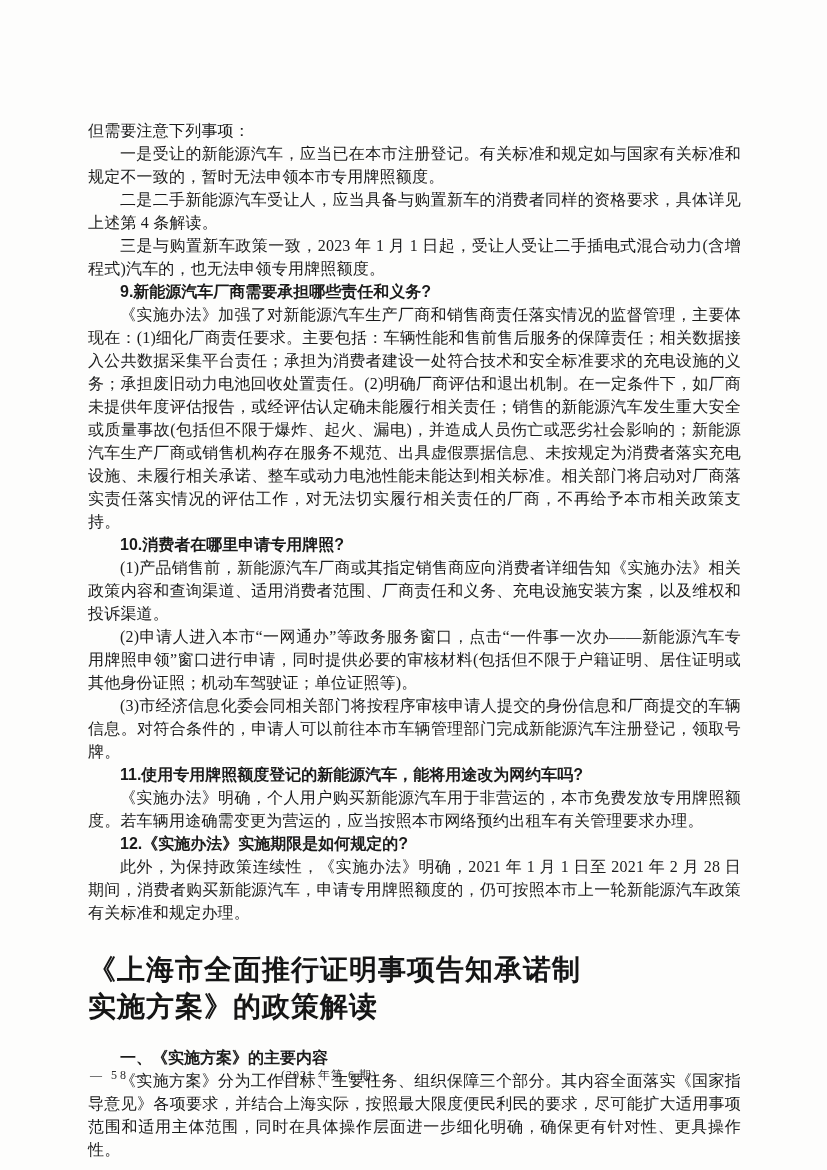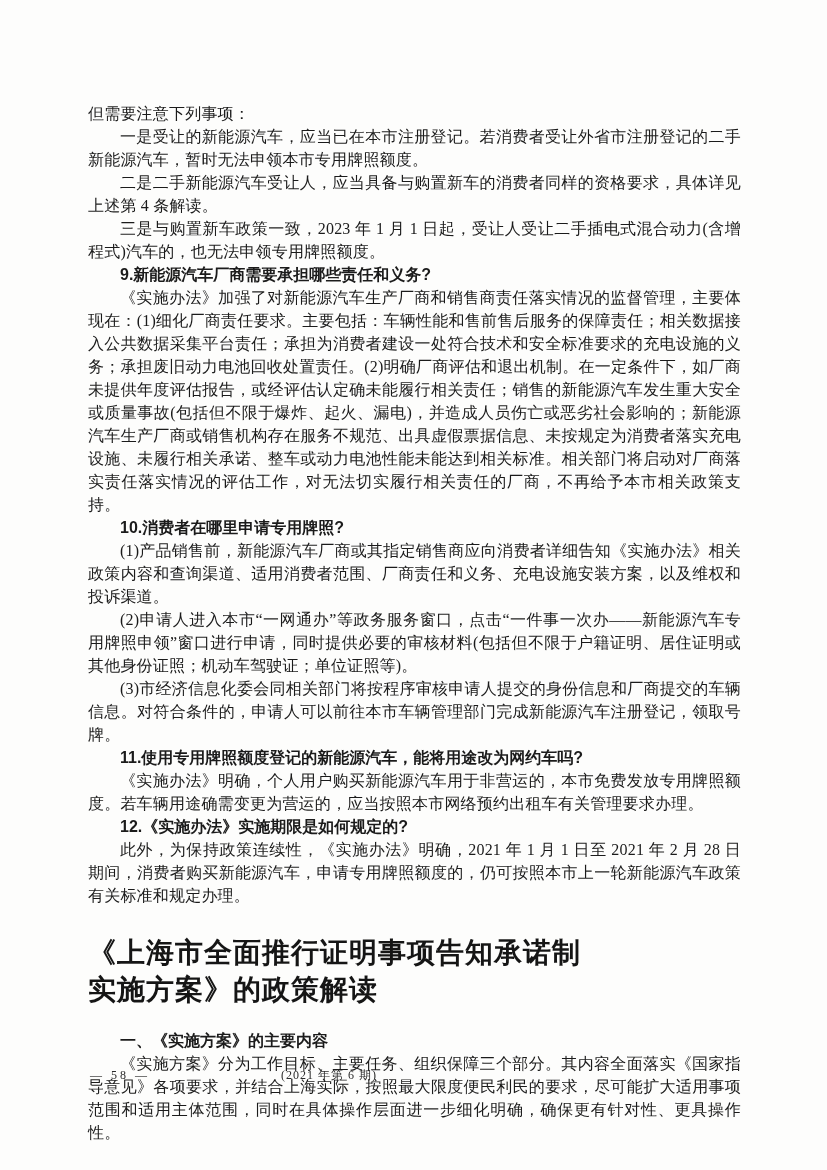--- a/index.html
+++ b/index.html
@@ -23,21 +23,21 @@
     width: 653px;
   }
   .content p {
     margin: 0;
     font-size: 16px;
     line-height: 23px;
     text-align: justify;
     letter-spacing: 0.2px;
   }
   p.body-par { text-indent: 32px; }
-  p.cont-par { text-indent: 0; }
+  p.cont-par { text-indent: 0; margin-top: 17px; }
   p.q-heading {
     text-indent: 32px;
     font-weight: bold;
     font-family: "Liberation Sans", "DejaVu Sans", sans-serif;
     letter-spacing: 0;
   }
   .article-title {
     margin: 27px 0 21px 0;
     font-size: 28px;
     line-height: 37px;
@@ -72,21 +72,21 @@
   }
 </style>
 </head>
 <body>
 
 <div class="page">
   <div class="content">
 
     <section>
       <p class="cont-par">但需要注意下列事项：</p>
-      <p class="body-par">一是受让的新能源汽车，应当已在本市注册登记。若消费者受让外省市注册登记的二手新能源汽车，暂时无法申领本市专用牌照额度。</p>
+      <p class="body-par">一是受让的新能源汽车，应当已在本市注册登记。有关标准和规定如与国家有关标准和规定不一致的，暂时无法申领本市专用牌照额度。</p>
       <p class="body-par">二是二手新能源汽车受让人，应当具备与购置新车的消费者同样的资格要求，具体详见上述第 4 条解读。</p>
       <p class="body-par">三是与购置新车政策一致，2023 年 1 月 1 日起，受让人受让二手插电式混合动力(含增程式)汽车的，也无法申领专用牌照额度。</p>
       <p class="q-heading">9.新能源汽车厂商需要承担哪些责任和义务?</p>
       <p class="body-par">《实施办法》加强了对新能源汽车生产厂商和销售商责任落实情况的监督管理，主要体现在：(1)细化厂商责任要求。主要包括：车辆性能和售前售后服务的保障责任；相关数据接入公共数据采集平台责任；承担为消费者建设一处符合技术和安全标准要求的充电设施的义务；承担废旧动力电池回收处置责任。(2)明确厂商评估和退出机制。在一定条件下，如厂商未提供年度评估报告，或经评估认定确未能履行相关责任；销售的新能源汽车发生重大安全或质量事故(包括但不限于爆炸、起火、漏电)，并造成人员伤亡或恶劣社会影响的；新能源汽车生产厂商或销售机构存在服务不规范、出具虚假票据信息、未按规定为消费者落实充电设施、未履行相关承诺、整车或动力电池性能未能达到相关标准。相关部门将启动对厂商落实责任落实情况的评估工作，对无法切实履行相关责任的厂商，不再给予本市相关政策支持。</p>
       <p class="q-heading">10.消费者在哪里申请专用牌照?</p>
       <p class="body-par">(1)产品销售前，新能源汽车厂商或其指定销售商应向消费者详细告知《实施办法》相关政策内容和查询渠道、适用消费者范围、厂商责任和义务、充电设施安装方案，以及维权和投诉渠道。</p>
       <p class="body-par">(2)申请人进入本市“一网通办”等政务服务窗口，点击“一件事一次办——新能源汽车专用牌照申领”窗口进行申请，同时提供必要的审核材料(包括但不限于户籍证明、居住证明或其他身份证照；机动车驾驶证；单位证照等)。</p>
       <p class="body-par">(3)市经济信息化委会同相关部门将按程序审核申请人提交的身份信息和厂商提交的车辆信息。对符合条件的，申请人可以前往本市车辆管理部门完成新能源汽车注册登记，领取号牌。</p>
       <p class="q-heading">11.使用专用牌照额度登记的新能源汽车，能将用途改为网约车吗?</p>
       <p class="body-par">《实施办法》明确，个人用户购买新能源汽车用于非营运的，本市免费发放专用牌照额度。若车辆用途确需变更为营运的，应当按照本市网络预约出租车有关管理要求办理。</p>

